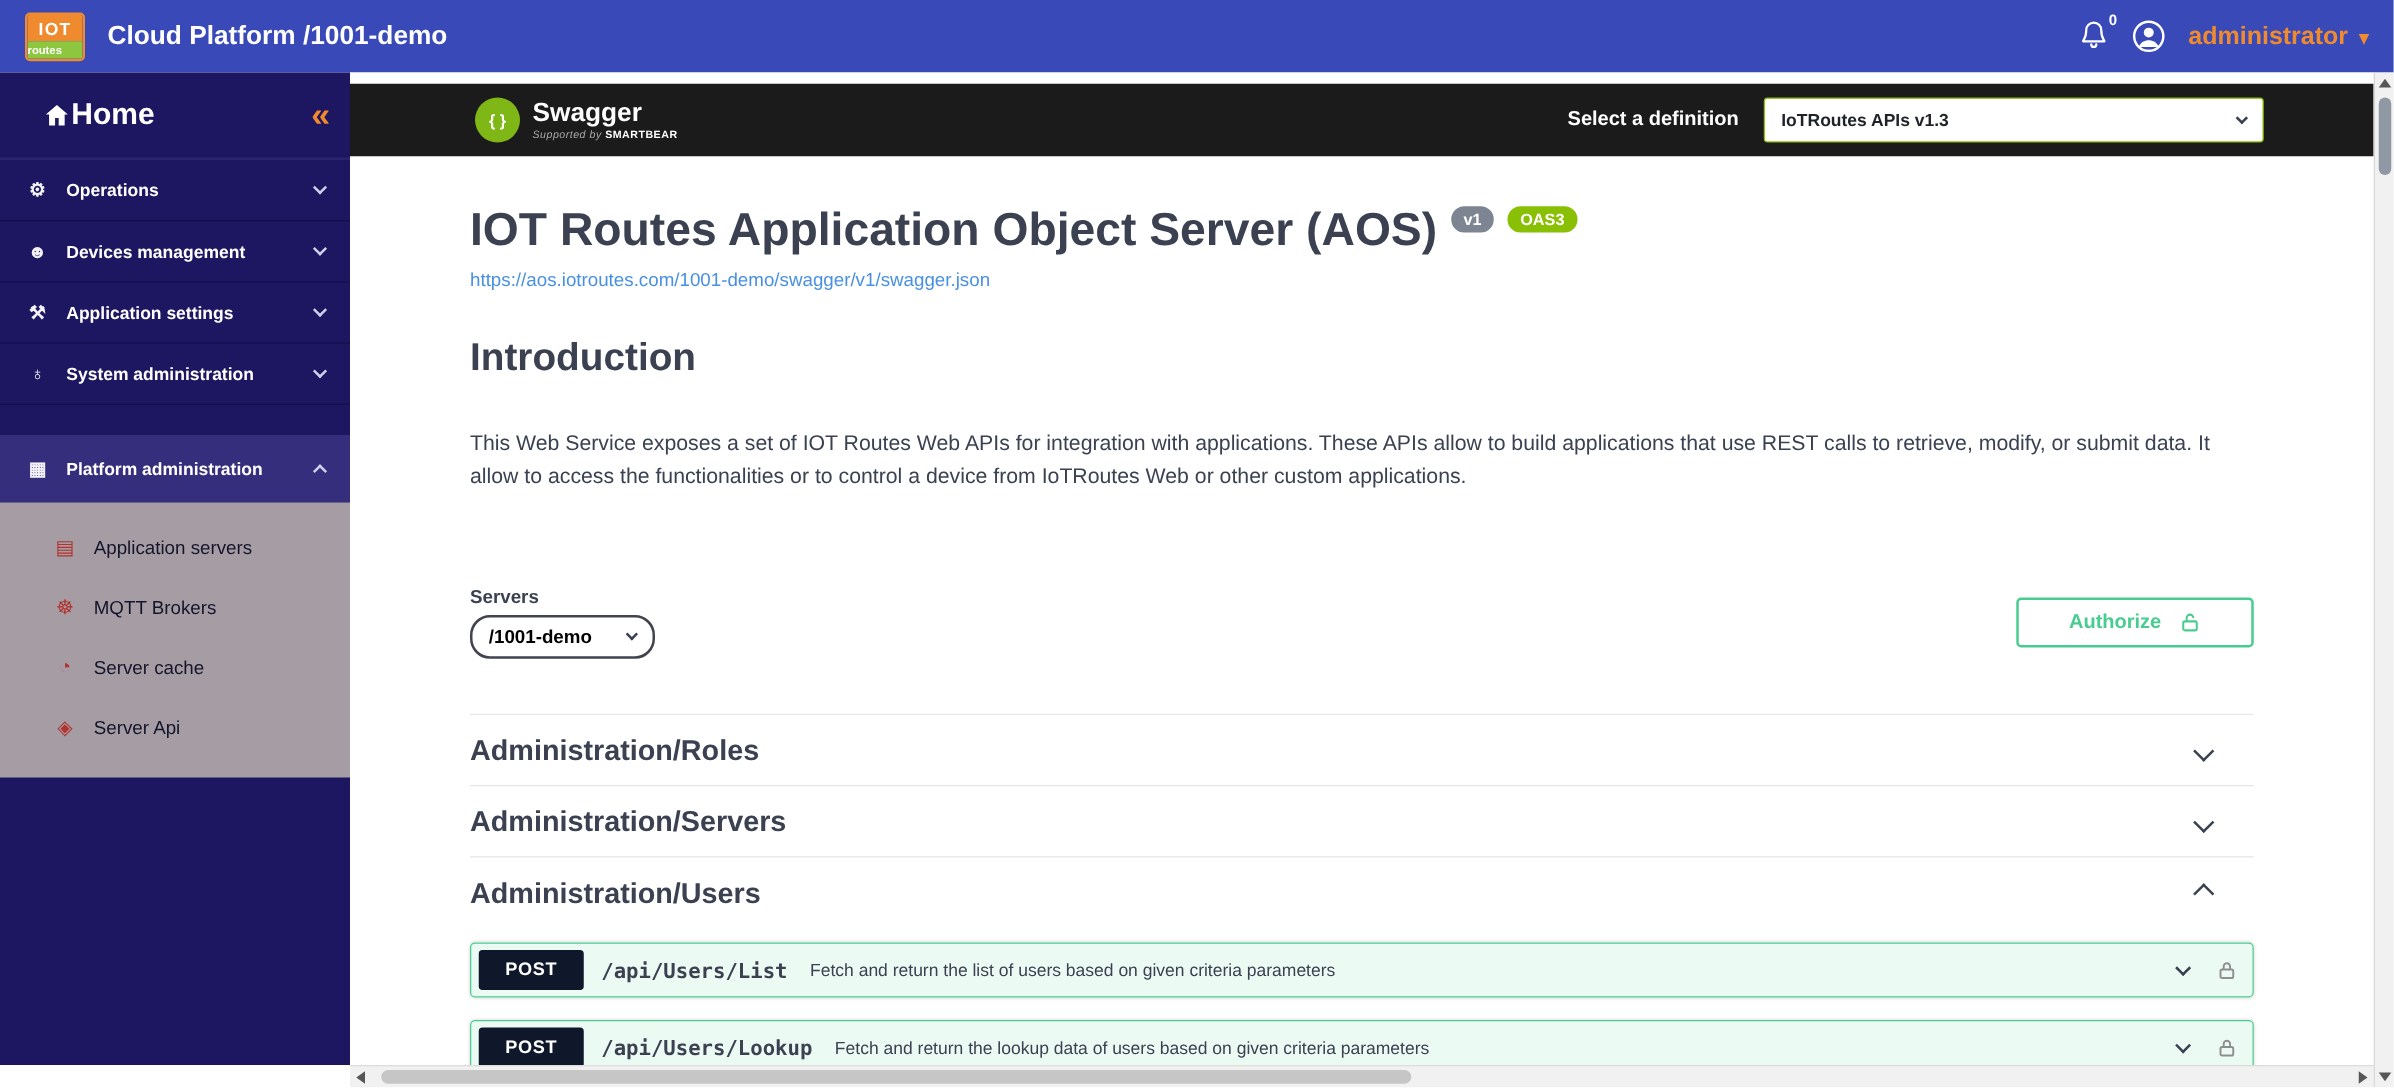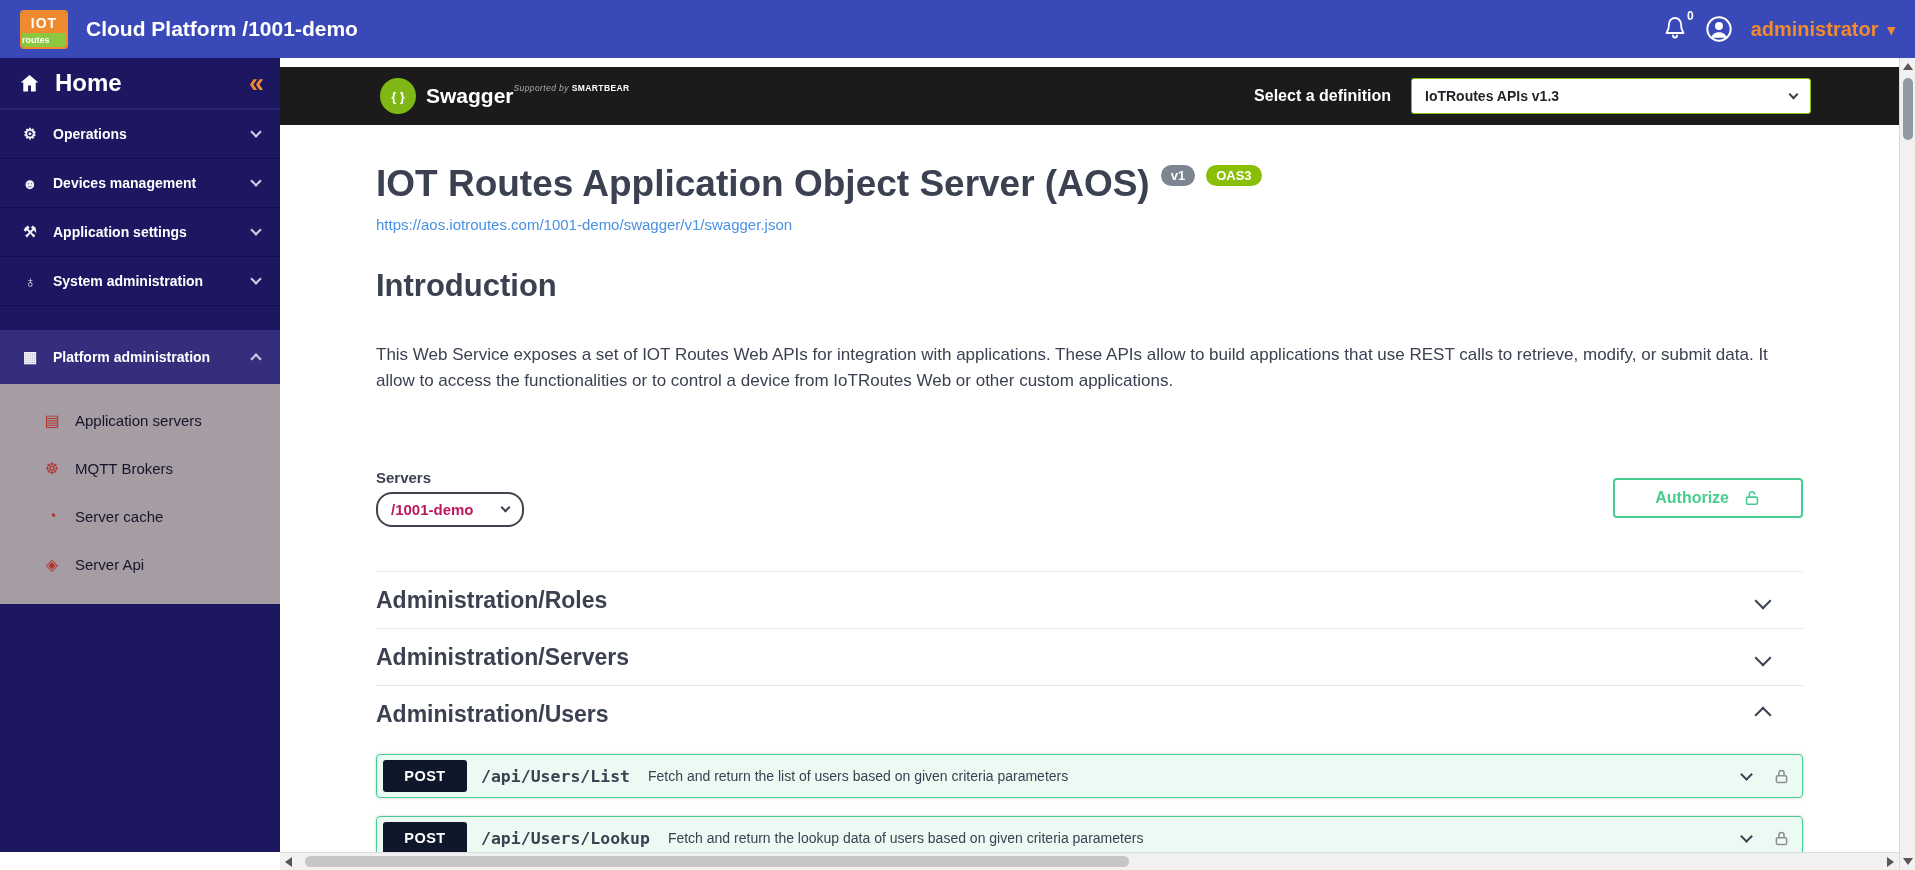--- a/index.html
+++ b/index.html
@@ -24,21 +24,21 @@
 
   
   .app { display:flex; height:812px; }
   .side-col { width:280px; display:flex; flex-direction:column; flex:0 0 280px; }
   .sidebar { height:794px; background:#1d1660; display:flex; flex-direction:column; overflow:hidden; }
   .side-bottom-gap { height:18px; background:#fff; }
   .main-col { flex:1; min-width:0; display:flex; flex-direction:column; }
   .main { height:794px; background:#fff; overflow:hidden; }
 
   
-  .home-row { height:52px; display:flex; align-items:center; gap:14px; padding:0 16px 0 18px;
+  .home-row { height:70px; display:flex; align-items:center; padding:0 16px 0 34px;
     color:#fff; font-size:24px; font-weight:600; border-bottom:2px solid #2a2470; cursor:pointer; flex:0 0 auto; }
   .collapse { margin-left:auto; color:#ef8b2e; font-size:27px; font-weight:700; line-height:1; cursor:pointer; }
 
   .nav-item { height:49px; display:flex; align-items:center; gap:13px; padding:0 20px;
     color:#fff; font-size:14px; font-weight:700; border-bottom:1px solid #130e50; cursor:pointer; flex:0 0 auto; }
   .nav-icon { width:20px; font-size:15px; text-align:center; opacity:.95; }
   .chev { display:inline-block; width:8px; height:8px; border-style:solid; border-color:#cdd1ea; border-width:0 2px 2px 0; transform:rotate(45deg); }
   .chev.up { transform:rotate(-135deg); }
   .nav-item .chev { margin-left:auto; position:relative; top:-2px; }
   .nav-item .chev.up { top:2px; }
@@ -49,21 +49,21 @@
     color:#14142a; font-size:15px; font-weight:500; cursor:pointer; }
   .submenu-icon { color:#b23430; font-size:16px; width:20px; text-align:center; }
   .sidebar-fill { flex:1; }
 
   
   .swagger-topbar { margin-top:9px; height:58px; background:#1b1b1b; display:flex; align-items:center;
     justify-content:space-between; padding:0 88px 0 100px; }
   .brand { display:flex; align-items:center; gap:10px; }
   .brand-circle { width:36px; height:36px; border-radius:50%; background:#7fb816; color:#fff; display:flex;
     align-items:center; justify-content:center; font-weight:800; font-size:13px; }
-  .brand-text { display:flex; flex-direction:row; line-height:1.15; }
+  .brand-text { display:flex; flex-direction:column; line-height:1.15; }
   .brand-name { font-size:21px; color:#fff; font-weight:700; }
   .brand-sub { font-size:8.5px; color:#aaa; letter-spacing:.4px; }
   .brand-sub b { color:#fff; }
   .def-select-wrap { display:flex; align-items:center; gap:20px; }
   .def-label { color:#fff; font-weight:700; font-size:16px; }
   .def-select { width:400px; height:36px; background:#fff; border:1px solid #89bf04; border-radius:3px;
     display:flex; align-items:center; justify-content:space-between; padding:0 13px; font-size:14px;
     font-weight:700; color:#1f2328; cursor:pointer; }
   .def-select .chev, .server-select .chev { border-color:#3b4151; width:7px; height:7px; position:relative; top:-2px; }
 
@@ -73,21 +73,21 @@
   .pill { font-size:13px; font-weight:600; color:#fff; padding:3px 10px; border-radius:20px; position:relative; top:-9px; }
   .pill.v { background:#7d8492; }
   .pill.oas { background:#89bf04; }
   .spec-link { display:inline-block; margin-top:11px; color:#4990e2; font-size:15px; text-decoration:none; cursor:pointer; }
   .intro-heading { margin:34px 0 0; font-size:31px; font-weight:700; color:#3b4151; }
   .intro-text { margin:38px 0 0; font-size:17px; line-height:1.5; color:#3b4151; max-width:1410px; }
 
   .servers-row { margin-top:76px; display:flex; align-items:center; justify-content:space-between; }
   .servers-label { display:block; font-size:15px; font-weight:700; color:#3b4151; margin-bottom:6px; }
   .server-select { display:inline-flex; align-items:center; gap:28px; border:2px solid #41444e; border-radius:16px;
-    padding:7px 13px; font-weight:700; font-size:15px; color:#be185d; cursor:pointer; background:#fff; }
+    padding:7px 13px; font-weight:700; font-size:15px; color:#000000; cursor:pointer; background:#fff; }
   .authorize { display:flex; align-items:center; gap:14px; background:transparent; border:2px solid #49cc90;
     color:#49cc90; font-weight:700; font-size:16px; padding:9px 40px; border-radius:4px; cursor:pointer;
     font-family:"Liberation Sans", sans-serif; }
 
   .divider { margin-top:44px; border-bottom:1px solid #e8e8e8; }
 
   .sw-section { display:flex; align-items:center; justify-content:space-between; padding:15px 0 14px;
     border-bottom:1px solid #e3e5e8; cursor:pointer; }
   .sw-section h3 { margin:0; font-size:23px; font-weight:700; color:#3b4151; }
   .chev.big { width:12px; height:12px; border-width:0 2.5px 2.5px 0; border-color:#3b4151; margin-right:34px; }

